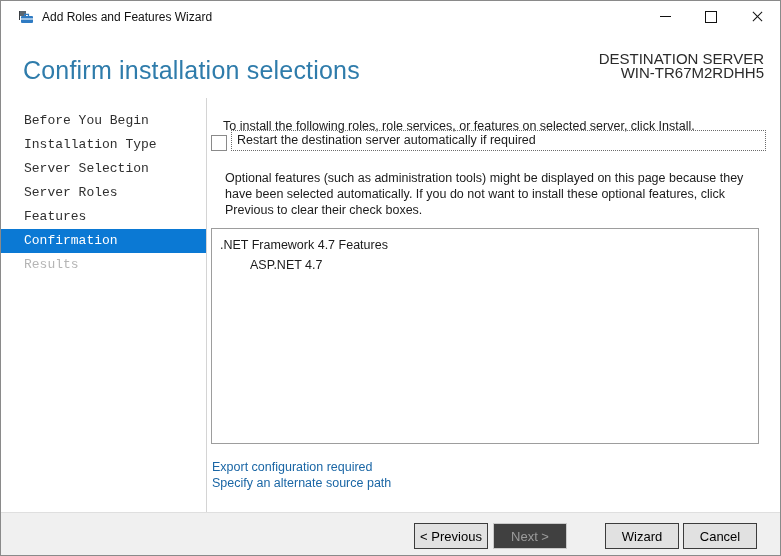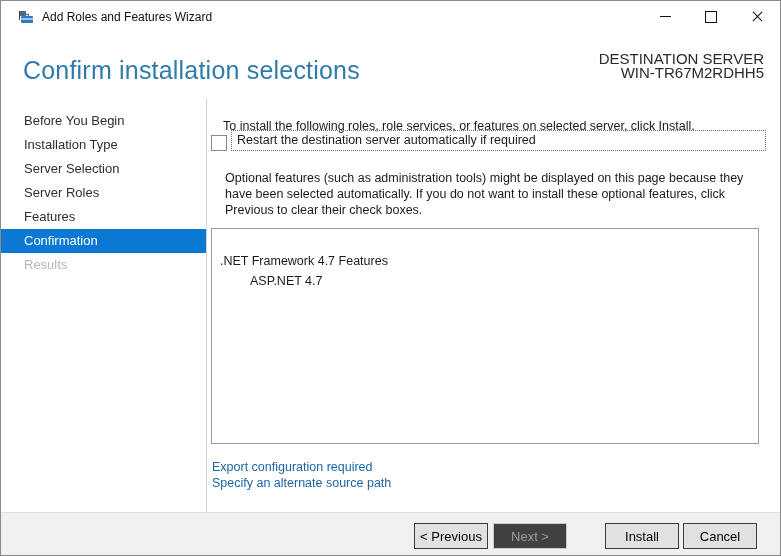--- a/index.html
+++ b/index.html
@@ -21,34 +21,34 @@
   .glyph-close i{position:absolute;left:0;top:6px;width:13px;height:1px;background:#111;display:block;}
   .glyph-close .x1{transform:rotate(45deg);}
   .glyph-close .x2{transform:rotate(-45deg);}
   
   .header{position:absolute;top:31px;left:0;right:0;height:66px;background:#ffffff;}
   .header h1{position:absolute;left:18px;top:20px;margin:4px;font-size:25px;line-height:28px;
     font-weight:300;color:#2f7cab;letter-spacing:0.2px;}
   .dest{position:absolute;right:16px;top:20px;text-align:right;font-size:15px;line-height:14px;color:#2b2b2b;}
   
   .sidebar{position:absolute;top:97px;left:0;width:206px;bottom:43px;background:#ffffff;
-    border-right:1px solid #d4d4d4;box-sizing:border-box;padding-top:11px;}
+    border-right:1px solid #d4d4d4;box-sizing:border-box;padding-top:11px;font-family:Liberation Mono, monospace;}
   .nav-item{height:24px;line-height:24px;padding-left:23px;font-size:13px;color:#2f2f2f;cursor:default;}
   .nav-item.selected{background:#0b79d4;color:#ffffff;}
   .nav-item.disabled{color:#b5b5b5;}
   
   .content{position:absolute;top:97px;left:210px;width:555px;bottom:43px;font-size:12.5px;}
   .intro{position:absolute;top:9px;left:0;margin:12px;}
   .restart-row{position:absolute;top:32px;left:0;right:0;display:flex;align-items:flex-end;}
   .checkbox{width:14px;height:14px;border:1px solid #8a8a8a;background:#ffffff;display:inline-block;
     flex:0 0 auto;margin-top:2px;}
   .cb-label{flex:1 1 auto;margin-left:4px;border:1px dotted #6b6b6b;padding:2px 4px 3px 5px;}
   .note{position:absolute;top:58px;left:0;right:0;margin:14px;line-height:16px;}
   .listbox{position:absolute;top:130px;left:0;width:548px;height:216px;box-sizing:border-box;
-    border:1px solid #9d9d9d;background:#ffffff;padding-top:22px;overflow:auto;}
+    border:1px solid #9d9d9d;background:#ffffff;padding-top:6px;overflow:auto;}
   .tree-item{height:20px;line-height:20px;color:#1b1b1b;}
   .tree-item.lvl0{padding-left:8px;}
   .tree-item.lvl1{padding-left:38px;}
   .links{position:absolute;top:361px;left:1px;line-height:16px;}
   .links a{display:block;color:#1a66a5;text-decoration:none;cursor:pointer;}
   
   .footer{position:absolute;left:0;right:0;bottom:0;height:43px;background:#f0f0f0;
     border-top:1px solid #dfdfdf;box-sizing:border-box;}
   .btn{position:absolute;top:10px;width:74px;height:26px;box-sizing:border-box;
     font-family:"Liberation Sans",sans-serif;font-size:13px;color:#000000;
@@ -126,17 +126,17 @@
 
     <div class="links">
       <a>Export configuration required</a>
       <a>Specify an alternate source path</a>
     </div>
   </div>
 
   <div class="footer">
     <button class="btn btn-previous">&lt; Previous</button>
     <button class="btn btn-next disabled">Next &gt;</button>
-    <button class="btn btn-install">Install</button>
+    <button class="btn btn-install">Wizard</button>
     <button class="btn btn-cancel">Cancel</button>
   </div>
 
 </div>
 
 </body></html>

